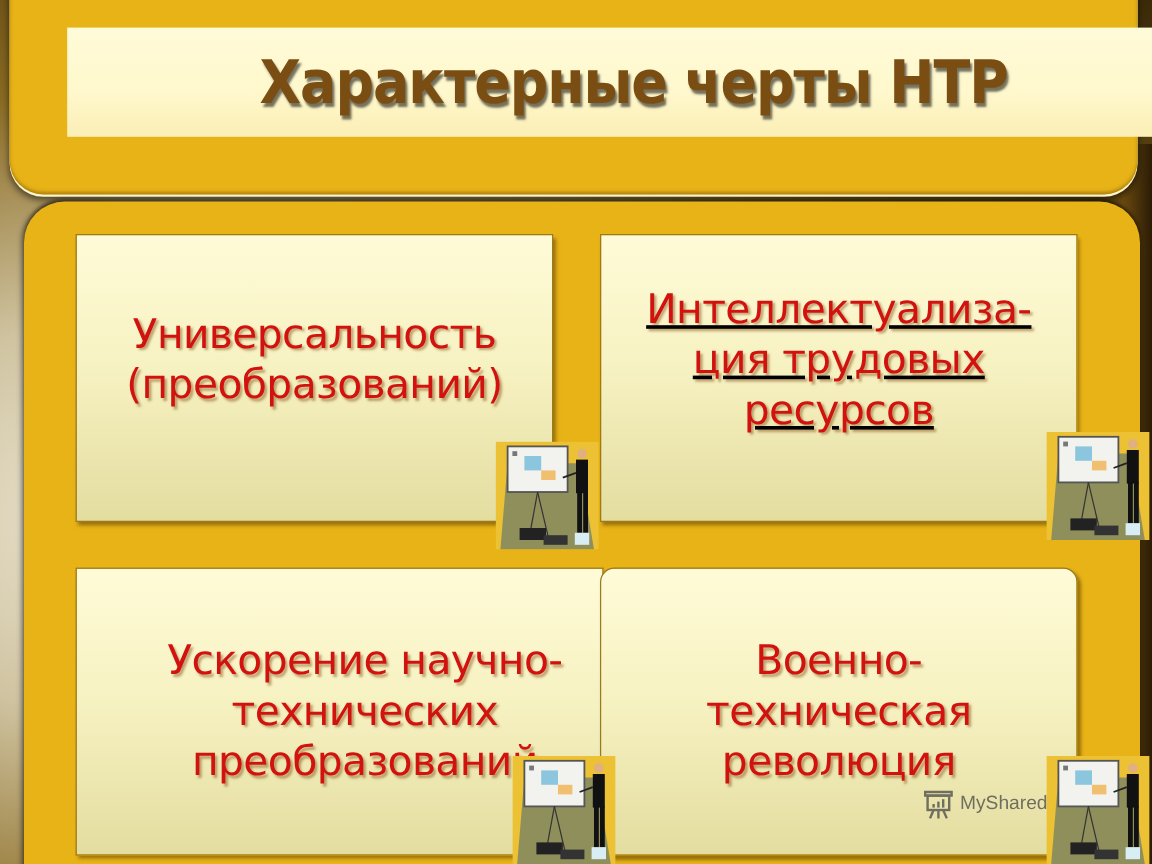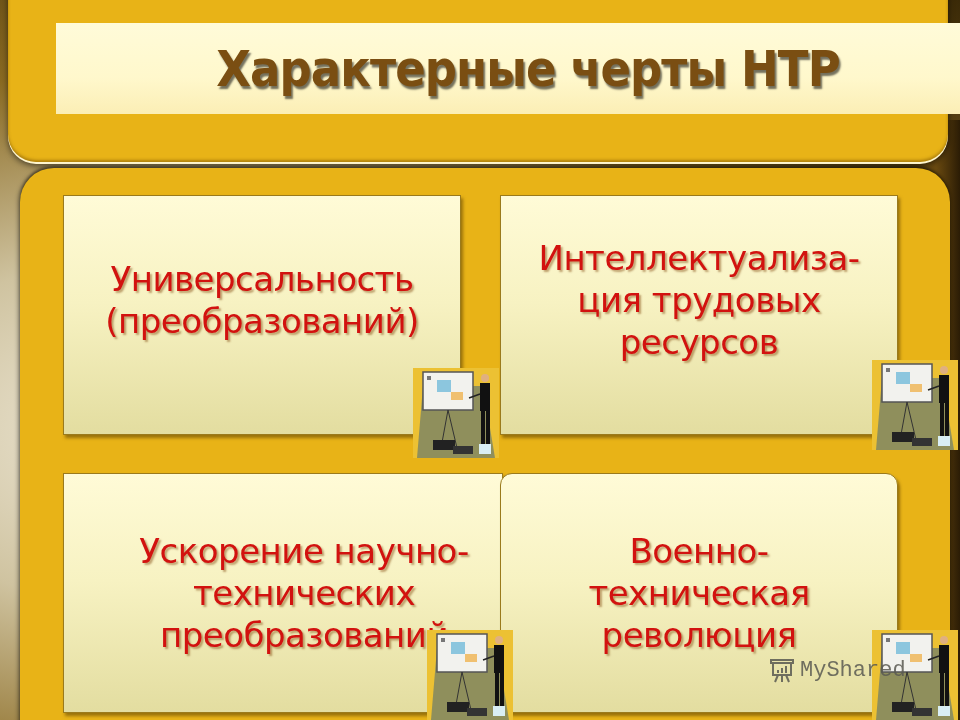--- a/index.html
+++ b/index.html
@@ -40,32 +40,32 @@
     box-shadow: 2px 3px 3px rgba(90,60,0,0.55);
     display:flex; align-items:center; justify-content:center; text-align:center;
   }
   .card-text {
     font-family: "DejaVu Sans", sans-serif; font-size:34px; line-height:42px;
     color:#d2120f; white-space:pre-line;
     text-shadow: 2px 2px 2px rgba(120,60,0,0.45);
     letter-spacing:-0.5px;
   }
   #card1 { left:63px;  top:195px; }
-  #card2 { left:500px; top:195px; }
+  #card2 { left:500px; top:195px;text-decoration:underline; }
   #card3 { left:63px;  top:473px;padding-left:42px; }
   #card4 { left:500px; top:473px;border-radius:12px; }
   #card1 .card-text { margin-top:-30px; }
   #card2 .card-text { margin-top:-30px; }
 
   .clip {
     position:absolute; width:86px; height:90px;
   }
   .watermark {
     position:absolute; left:768px; top:656px; display:flex; align-items:center;
-    color:#5a5a52; font-family:Liberation Mono, monospace; font-size:22px; opacity:0.85;
+    color:#5a5a52; font-family:Liberation Sans, sans-serif; font-size:16px; opacity:0.85;
   }
   .watermark svg { margin-right:4px; }
 </style>
 </head>
 <body>
 
 <div class="bg-glow"></div>
 
 <div class="top-panel"></div>
 <div class="title-box">

